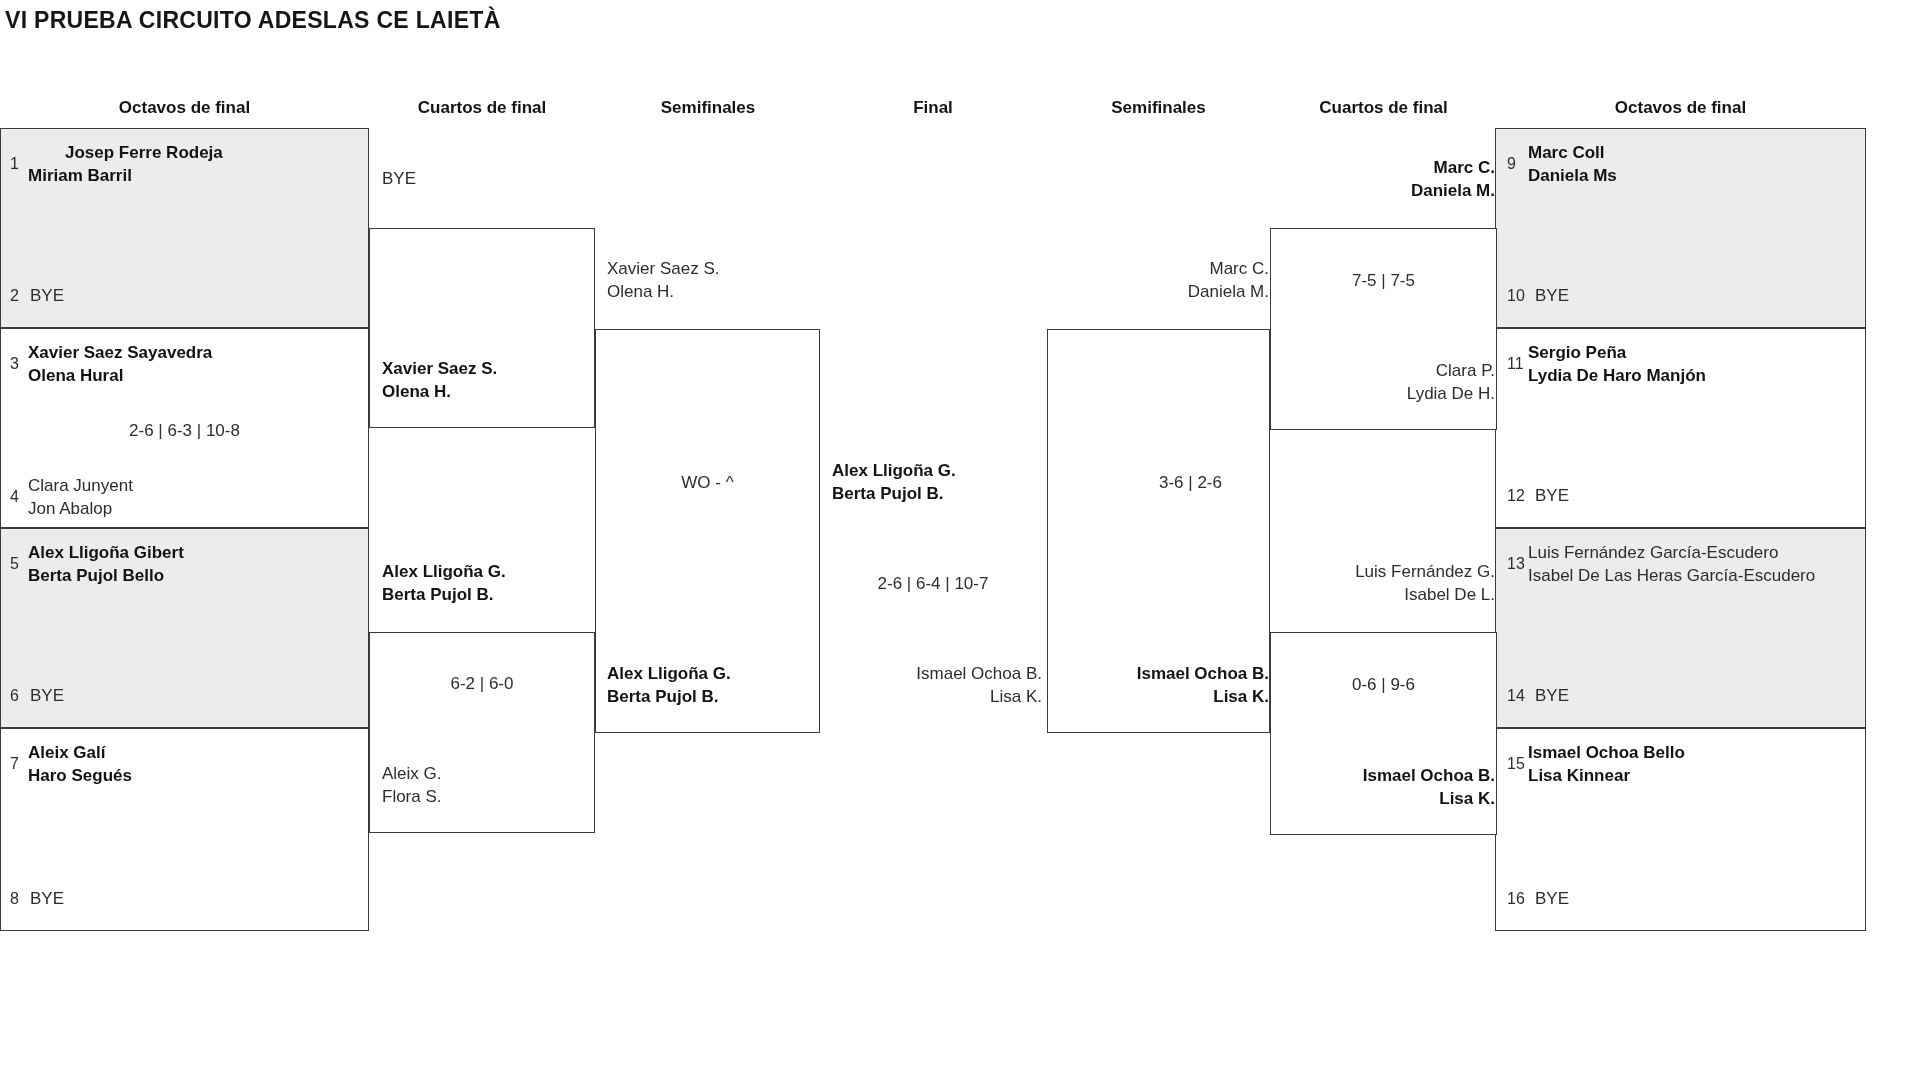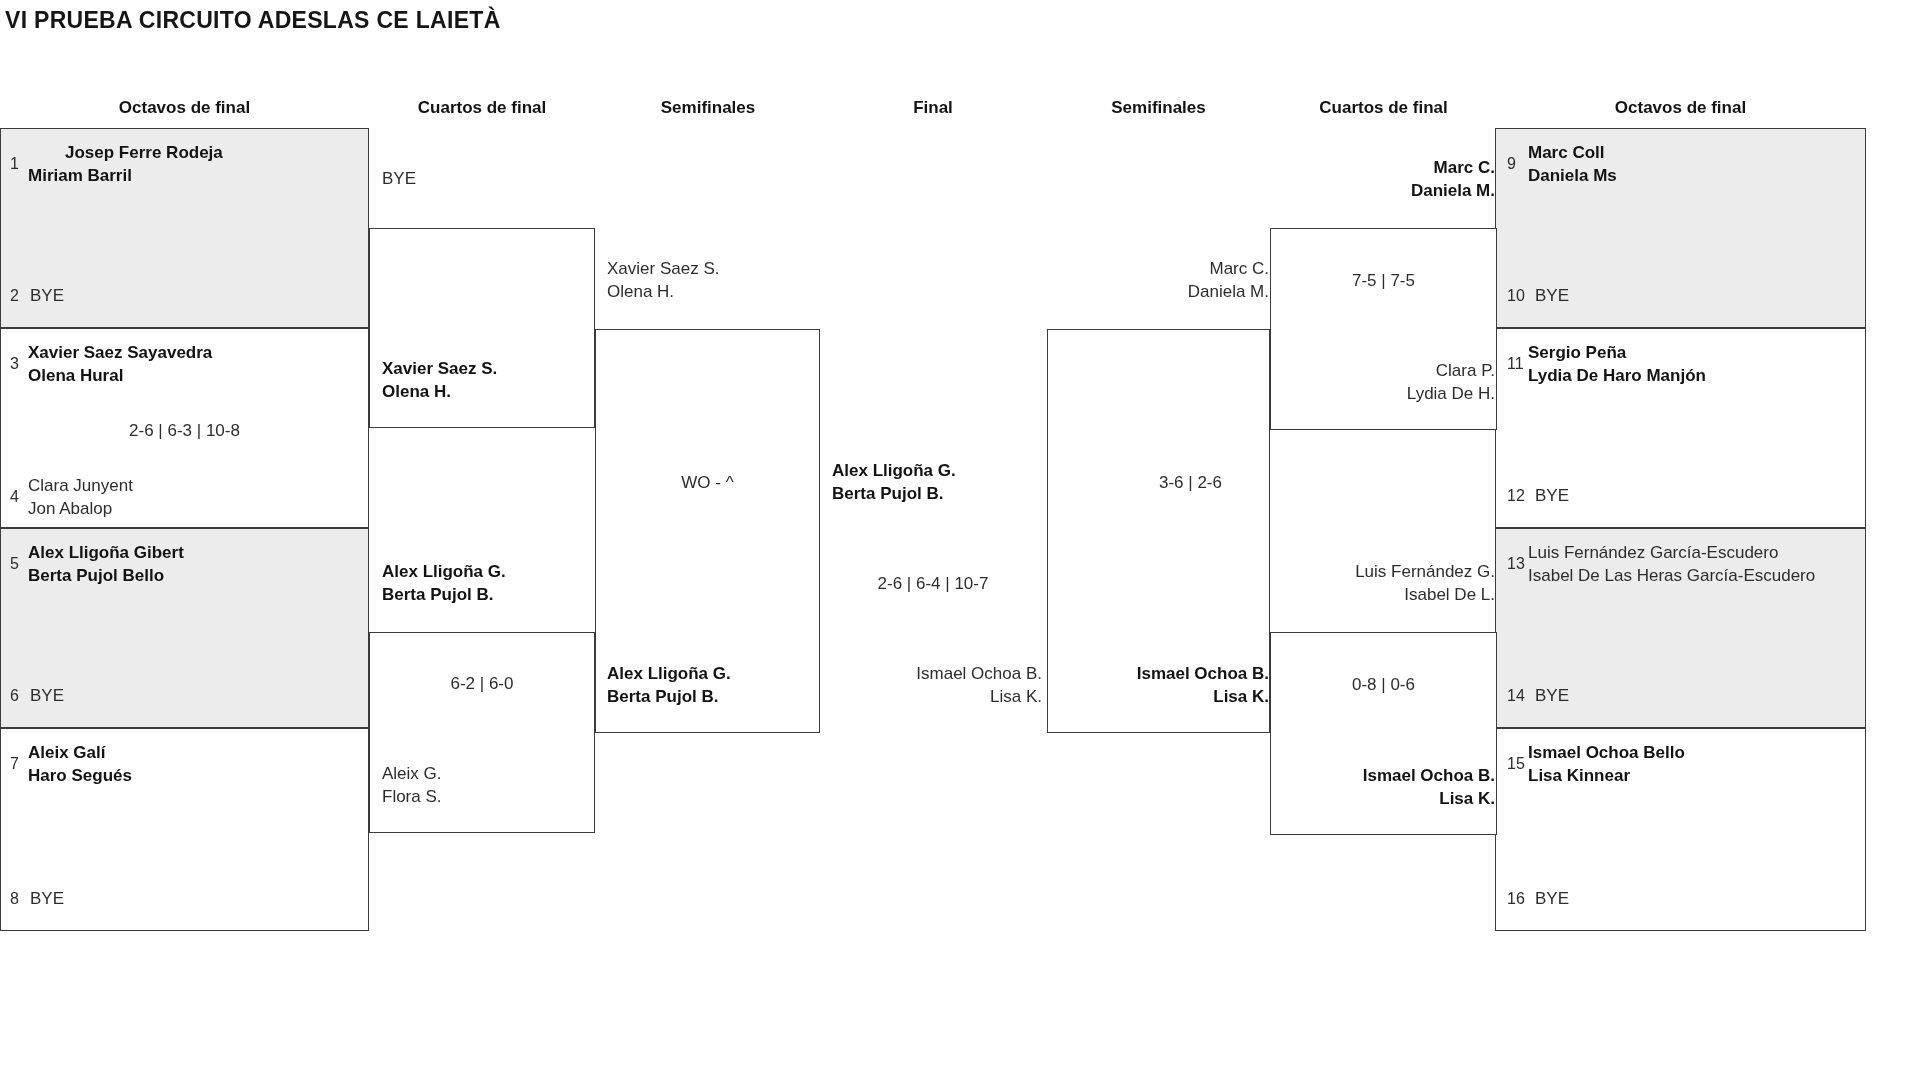--- a/index.html
+++ b/index.html
@@ -117,21 +117,21 @@
       <div class="line bold r" style="top: 155.5px; right: 433px; width: 300px;">Marc C.</div>
       <div class="line bold r" style="top: 178.5px; right: 433px; width: 300px;">Daniela M.</div>
       <div class="line r" style="top: 358.5px; right: 433px; width: 300px;">Clara P.</div>
       <div class="line r" style="top: 381.5px; right: 433px; width: 300px;">Lydia De H.</div>
       <div class="line score" style="top: 268.5px; left: 1270px; width: 227px;">7-5 | 7-5</div>
       <div class="box" style="left: 1270px; top: 632px; width: 227px; height: 203px;"></div>
       <div class="line r" style="top: 559.5px; right: 433px; width: 300px;">Luis Fernández G.</div>
       <div class="line r" style="top: 582.5px; right: 433px; width: 300px;">Isabel De L.</div>
       <div class="line bold r" style="top: 763.5px; right: 433px; width: 300px;">Ismael Ochoa B.</div>
       <div class="line bold r" style="top: 786.5px; right: 433px; width: 300px;">Lisa K.</div>
-      <div class="line score" style="top: 673px; left: 1270px; width: 227px;">0-8 | 0-6</div>
+      <div class="line score" style="top: 673px; left: 1270px; width: 227px;">0-6 | 9-6</div>
       <div class="box" style="left: 595px; top: 329px; width: 225px; height: 404px;"></div>
       <div class="line" style="top: 256.5px; left: 607px;">Xavier Saez S.</div>
       <div class="line" style="top: 279.5px; left: 607px;">Olena H.</div>
       <div class="line bold" style="top: 661.5px; left: 607px;">Alex Lligoña G.</div>
       <div class="line bold" style="top: 684.5px; left: 607px;">Berta Pujol B.</div>
       <div class="line score" style="top: 470.5px; left: 595px; width: 225px;">WO - ^</div>
       <div class="box" style="left: 1047px; top: 329px; width: 223px; height: 404px;"></div>
       <div class="line r" style="top: 256.5px; right: 659px; width: 300px;">Marc C.</div>
       <div class="line r" style="top: 279.5px; right: 659px; width: 300px;">Daniela M.</div>
       <div class="line bold r" style="top: 661.5px; right: 659px; width: 300px;">Ismael Ochoa B.</div>

